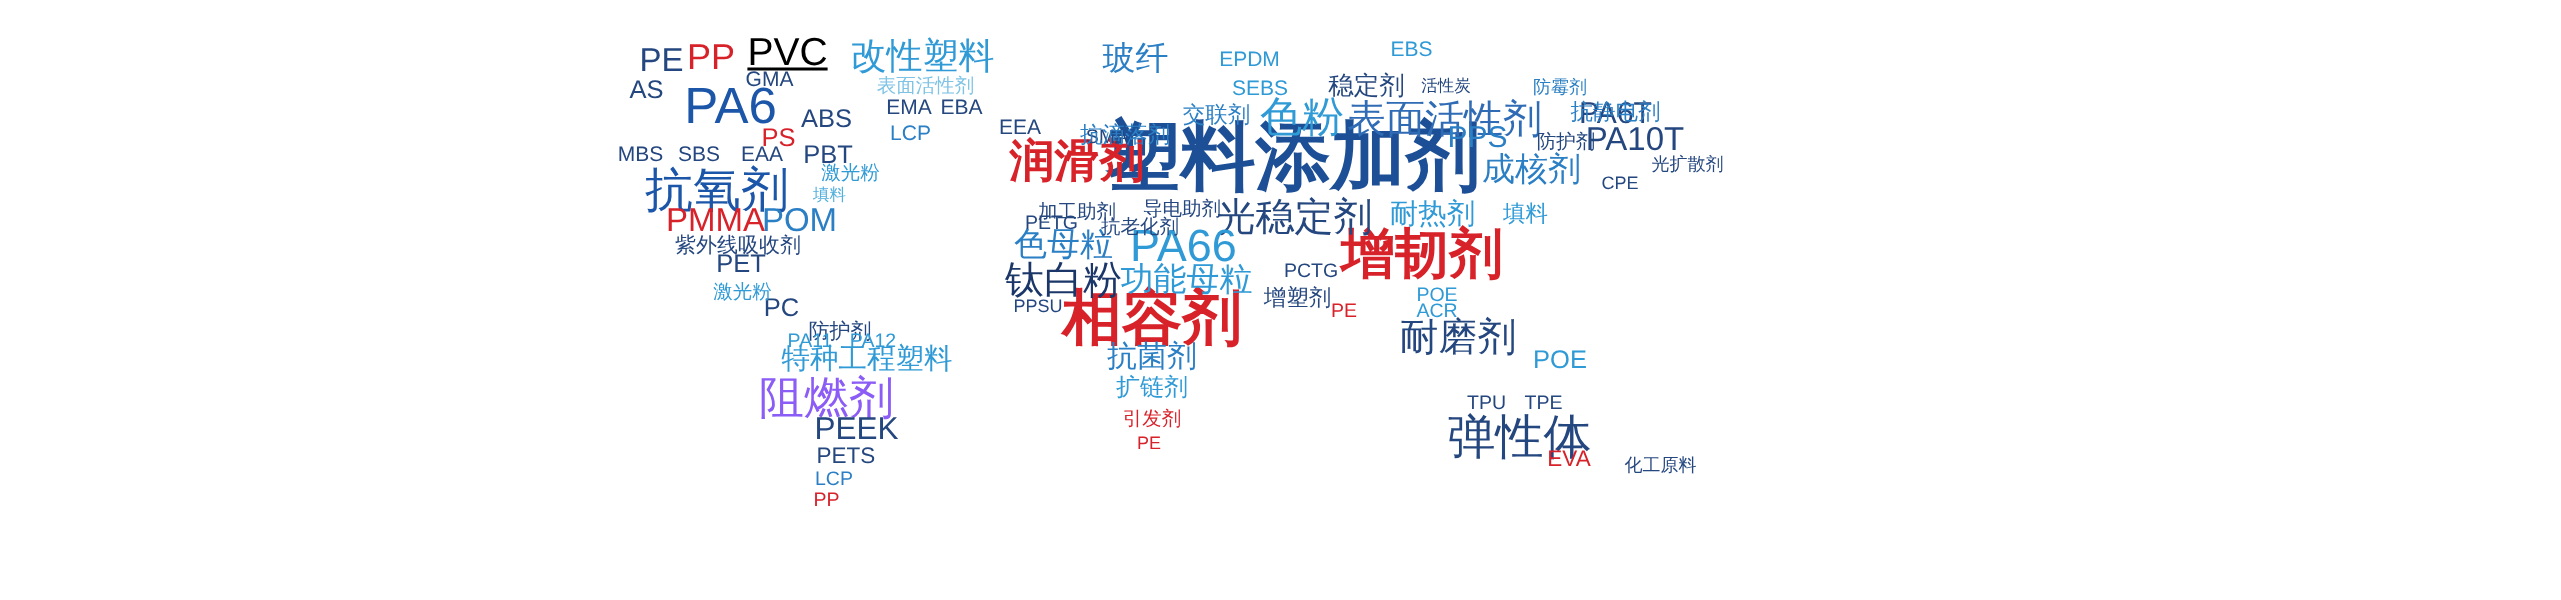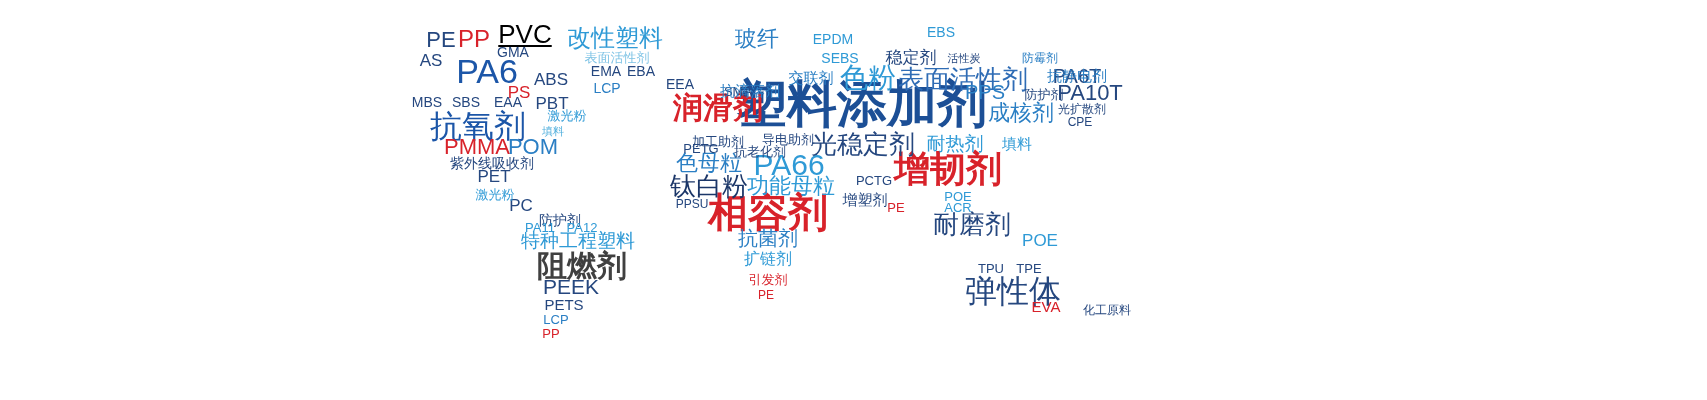--- a/index.html
+++ b/index.html
@@ -27,21 +27,21 @@
     user-select: none;
   }
 </style>
 </head>
 <body>
 
 <div id="cloud" style="width: 1707px; height: 400px; background: rgb(255, 255, 255);">
     <span class="word" style="left: 862px; top: 104px; font-size: 50px; color: rgb(28, 79, 150); font-weight: 700;">塑料添加剂</span>
     <span class="word" style="left: 948px; top: 169px; font-size: 36px; color: rgb(216, 34, 42); font-weight: 700;">增韧剂</span>
     <span class="word" style="left: 768px; top: 212px; font-size: 40px; color: rgb(216, 34, 42); font-weight: 700;">相容剂</span>
-    <span class="word" style="left: 582px; top: 266px; font-size: 30px; color: #404040; font-weight: 700;">阻燃剂</span>
+    <span class="word" style="left: 551px; top: 266px; font-size: 30px; color: #8b5cf6; font-weight: 400;">阻燃剂</span>
     <span class="word" style="left: 718px; top: 108px; font-size: 30px; color: rgb(216, 34, 42); font-weight: 700;">润滑剂</span>
     <span class="word" style="left: 1013px; top: 291px; font-size: 32px; color: rgb(37, 71, 127); font-weight: 400;">弹性体</span>
     <span class="word" style="left: 478px; top: 126px; font-size: 32px; color: rgb(28, 86, 168); font-weight: 400;">抗氧剂</span>
     <span class="word" style="left: 963px; top: 79px; font-size: 26px; color: rgb(47, 108, 181); font-weight: 400;">表面活性剂</span>
     <span class="word" style="left: 863px; top: 144px; font-size: 26px; color: rgb(37, 71, 127); font-weight: 400;">光稳定剂</span>
     <span class="word" style="left: 972px; top: 224px; font-size: 26px; color: rgb(37, 71, 127); font-weight: 400;">耐磨剂</span>
     <span class="word" style="left: 487px; top: 71px; font-size: 34px; color: rgb(28, 86, 168); font-weight: 400;">PA6</span>
     <span class="word" style="left: 789px; top: 165px; font-size: 30px; color: rgb(47, 154, 214); font-weight: 400;">PA66</span>
     <span class="word" style="left: 868px; top: 78px; font-size: 28px; color: rgb(47, 154, 214); font-weight: 400;">色粉</span>
     <span class="word" style="left: 709px; top: 186px; font-size: 26px; color: rgb(27, 54, 104); font-weight: 400;">钛白粉</span>
@@ -84,21 +84,21 @@
     <span class="word" style="left: 738px; top: 91px; font-size: 13px; color: rgb(37, 71, 127); font-weight: 400;">SMA</span>
     <span class="word" style="left: 617px; top: 57px; font-size: 13px; color: rgb(126, 195, 229); font-weight: 400;">表面活性剂</span>
     <span class="word" style="left: 750px; top: 74px; font-size: 15px; color: rgb(43, 127, 196); font-weight: 400; margin-top: 16px;">抗滴落剂</span>
     <span class="word" style="left: 811px; top: 77px; font-size: 15px; color: rgb(43, 127, 196); font-weight: 400;">交联剂</span>
     <span class="word" style="left: 833px; top: 39px; font-size: 14px; color: rgb(47, 154, 214); font-weight: 400;">EPDM</span>
     <span class="word" style="left: 941px; top: 32px; font-size: 14px; color: rgb(47, 154, 214); font-weight: 400;">EBS</span>
     <span class="word" style="left: 840px; top: 58px; font-size: 14px; color: rgb(47, 154, 214); font-weight: 400;">SEBS</span>
     <span class="word" style="left: 964px; top: 58px; font-size: 11px; color: rgb(37, 71, 127); font-weight: 400;">活性炭</span>
     <span class="word" style="left: 1040px; top: 58px; font-size: 12px; color: rgb(43, 127, 196); font-weight: 400;">防霉剂</span>
     <span class="word" style="left: 1044px; top: 94px; font-size: 13px; color: rgb(37, 71, 127); font-weight: 400;">防护剂</span>
-    <span class="word" style="left: 1082px; top: 109px; font-size: 12px; color: rgb(37, 71, 127); font-weight: 400;">光扩散剂</span>
+    <span class="word" style="left: 1125px; top: 109px; font-size: 12px; color: rgb(37, 71, 127); font-weight: 400;">光扩散剂</span>
     <span class="word" style="left: 1080px; top: 122px; font-size: 12px; color: rgb(37, 71, 127); font-weight: 400;">CPE</span>
     <span class="word" style="left: 1017px; top: 143px; font-size: 15px; color: rgb(47, 154, 214); font-weight: 400;">填料</span>
     <span class="word" style="left: 865px; top: 163px; font-size: 15px; color: rgb(37, 71, 127); font-weight: 400; margin-top: 36px;">增塑剂</span>
     <span class="word" style="left: 874px; top: 180px; font-size: 13px; color: rgb(37, 71, 127); font-weight: 400;">PCTG</span>
     <span class="word" style="left: 718px; top: 141px; font-size: 13px; color: rgb(37, 71, 127); font-weight: 400;">加工助剂</span>
     <span class="word" style="left: 788px; top: 139px; font-size: 13px; color: rgb(37, 71, 127); font-weight: 400;">导电助剂</span>
     <span class="word" style="left: 701px; top: 148px; font-size: 13px; color: rgb(37, 71, 127); font-weight: 400;">PETG</span>
     <span class="word" style="left: 760px; top: 151px; font-size: 13px; color: rgb(37, 71, 127); font-weight: 400;">抗老化剂</span>
     <span class="word" style="left: 692px; top: 204px; font-size: 12px; color: rgb(37, 71, 127); font-weight: 400;">PPSU</span>
     <span class="word" style="left: 958px; top: 196px; font-size: 13px; color: rgb(47, 154, 214); font-weight: 400;">POE</span>

